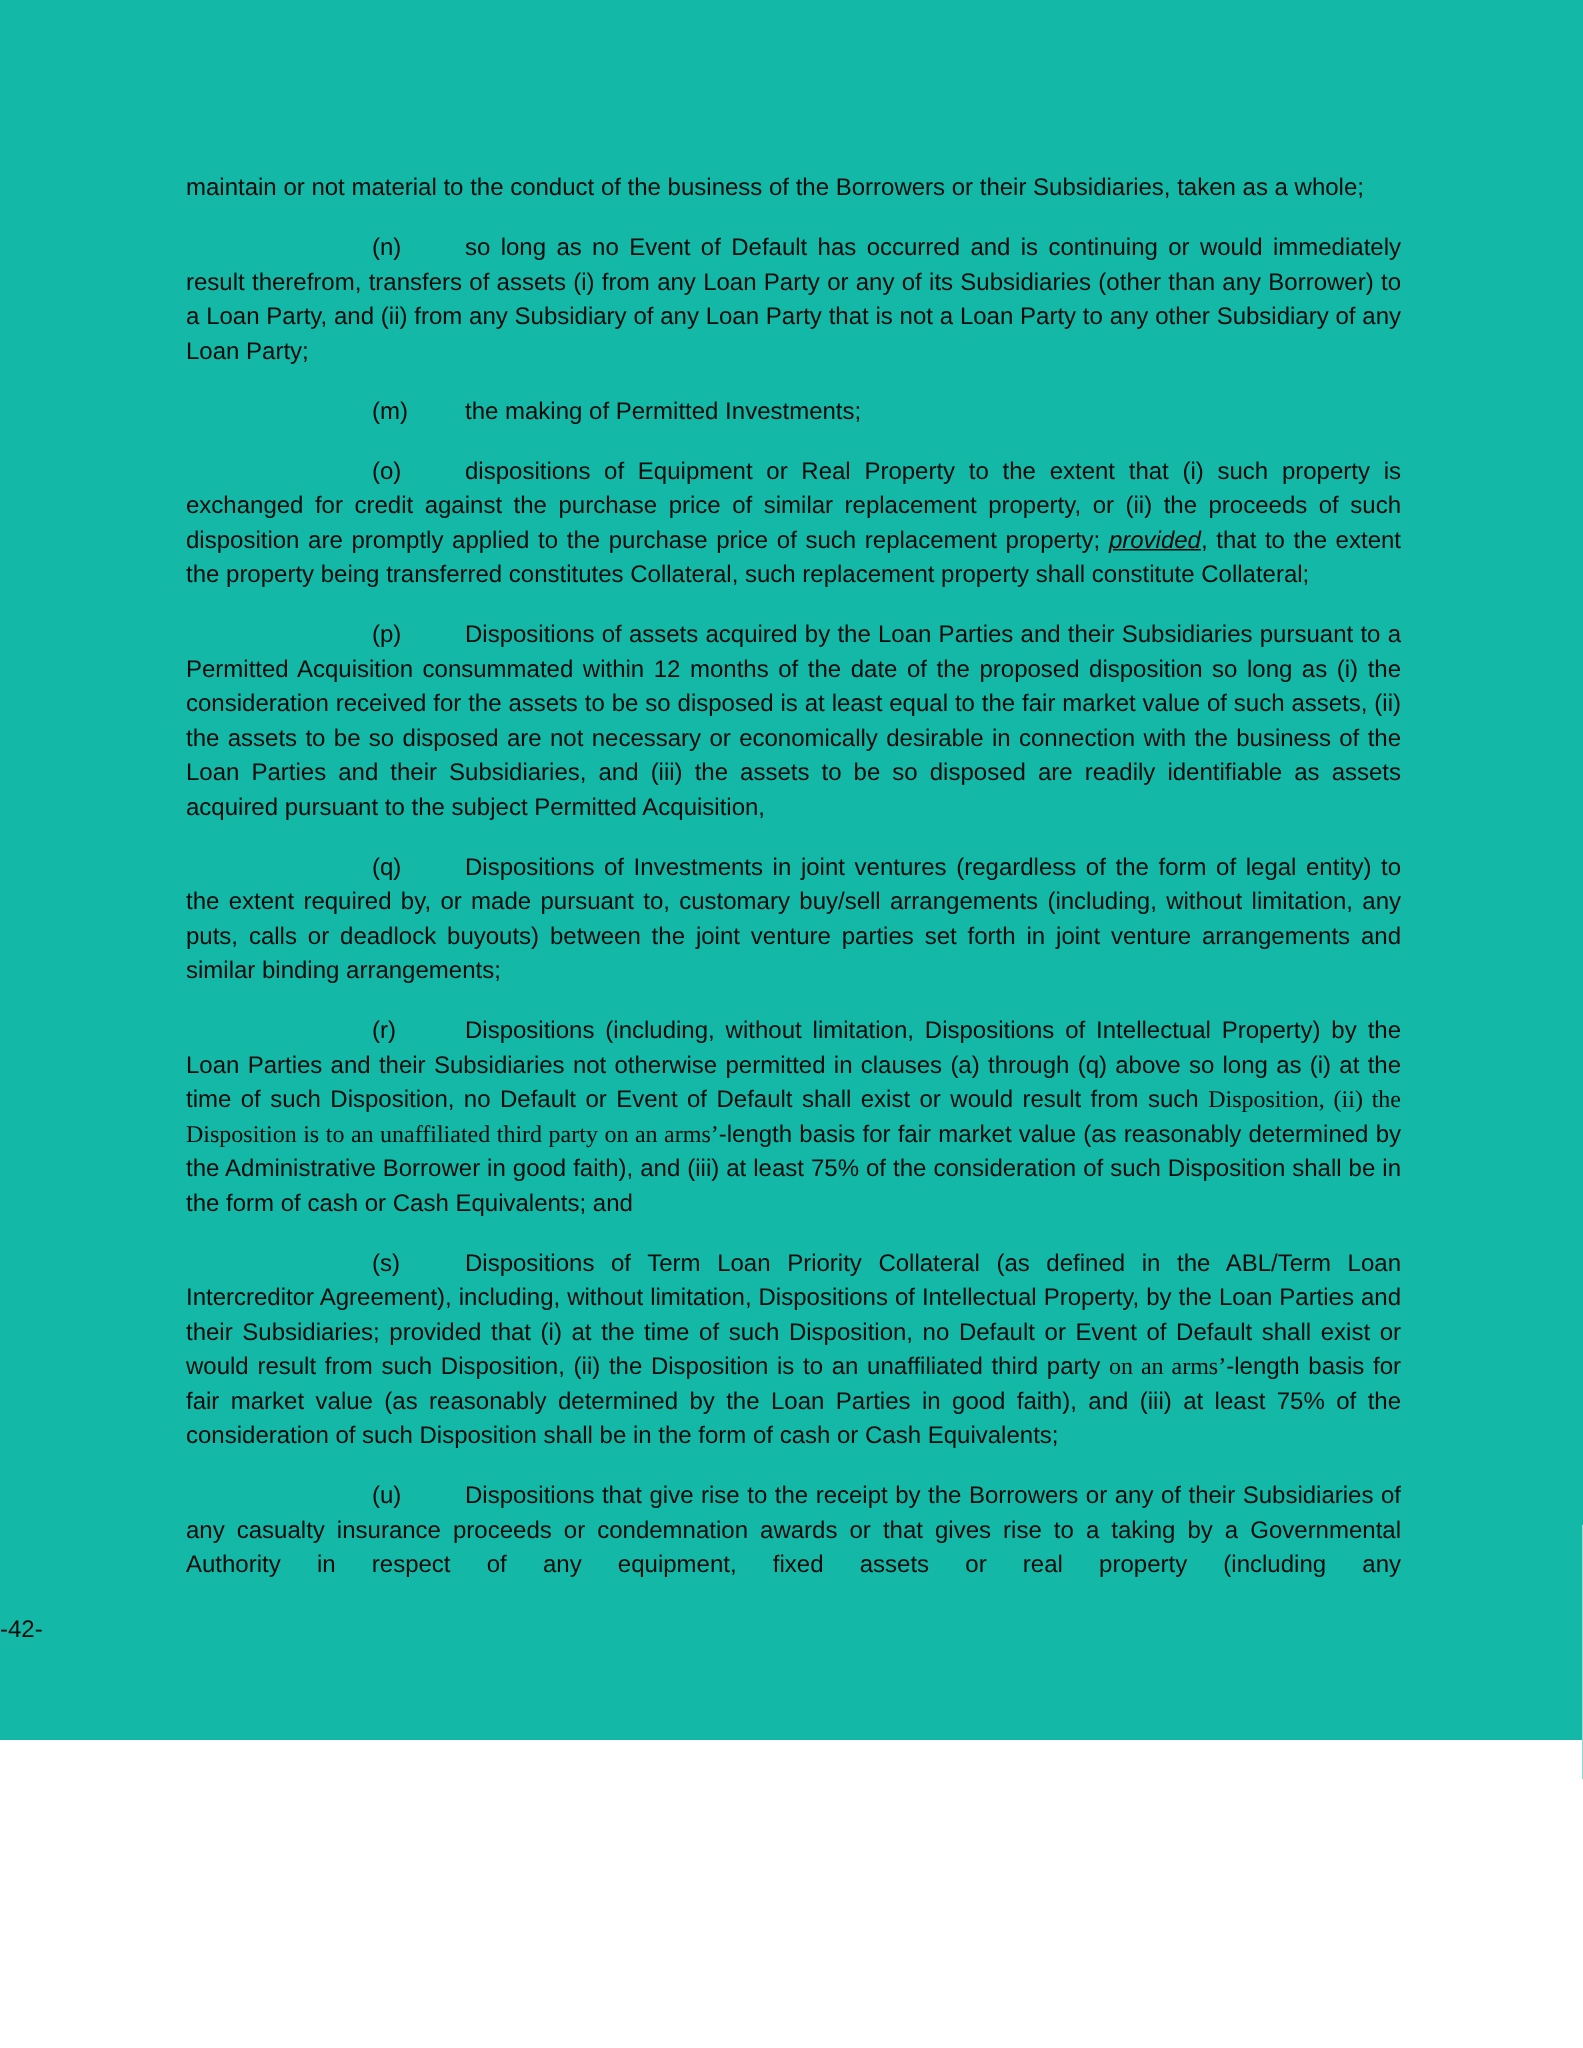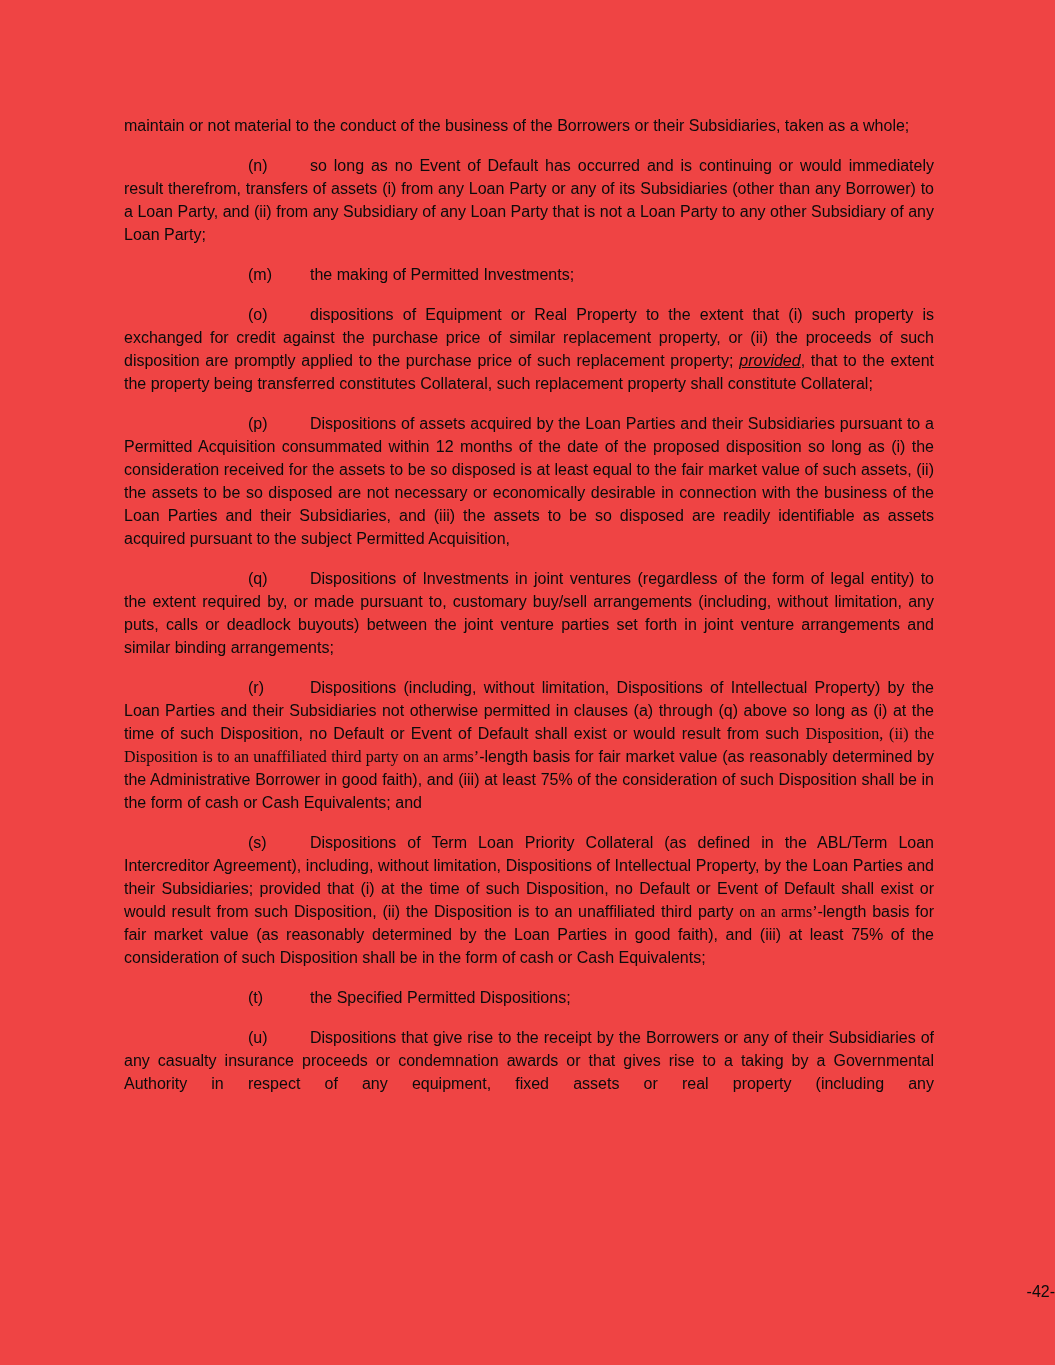--- a/index.html
+++ b/index.html
@@ -1,20 +1,20 @@
 <!DOCTYPE html>
 <html><head>
 <meta charset="utf-8">
 <style>
   html, body { margin: 0; padding: 0; background: #ffffff; }
   .page {
     position: relative;
     width: 1055px;
-    height: 1365px;
-    background: #ef4444;
+    height: 1160px;
+    background: #14b8a6;
     color: #0b0b0b;
     font-family: "Liberation Sans", sans-serif;
     font-size: 16px;
     line-height: 23px;
     box-sizing: border-box;
     padding: 114px 121px 0 124px;
     overflow: hidden;
   }
   .para {
     margin: 0 0 17px 0;
@@ -28,21 +28,21 @@
     width: 62px;
     text-indent: 0;
   }
   .u { text-decoration: underline; font-style: italic; }
   .serif { font-family: "Liberation Serif", serif; }
   .footer {
     position: absolute;
     left: 0;
     right: 0;
     bottom: 62px;
-    text-align: right;
+    text-align: left;
     text-indent: 0;
   }
 </style>
 </head>
 <body>
 
 <div class="page">
 
   <p class="para cont"><span>maintain or not material to the conduct of the business of the Borrowers or their Subsidiaries, taken as a whole;</span></p>
 
@@ -54,19 +54,18 @@
   <p class="para"><span class="plabel">(o)</span><span>dispositions of Equipment or Real Property to the extent that (i) such property is exchanged for credit against the purchase price of similar replacement property, or (ii) the proceeds of such disposition are promptly applied to the purchase price of such replacement property; </span><span class="u">provided</span><span>, that to the extent the property being transferred constitutes Collateral, such replacement property shall constitute Collateral;</span></p>
 
   <p class="para"><span class="plabel">(p)</span><span>Dispositions of assets acquired by the Loan Parties and their Subsidiaries pursuant to a Permitted Acquisition consummated within 12 months of the date of the proposed disposition so long as (i) the consideration received for the assets to be so disposed is at least equal to the fair market value of such assets, (ii) the assets to be so disposed are not necessary or economically desirable in connection with the business of the Loan Parties and their Subsidiaries, and (iii) the assets to be so disposed are readily identifiable as assets acquired pursuant to the subject Permitted Acquisition,</span></p>
 
   <p class="para"><span class="plabel">(q)</span><span>Dispositions of Investments in joint ventures (regardless of the form of legal entity) to the extent required by, or made pursuant to, customary buy/sell arrangements (including, without limitation, any puts, calls or deadlock buyouts) between the joint venture parties set forth in joint venture arrangements and similar binding arrangements;</span></p>
 
   <p class="para"><span class="plabel">(r)</span><span>Dispositions (including, without limitation, Dispositions of Intellectual Property) by the Loan Parties and their Subsidiaries not otherwise permitted in clauses (a) through (q) above so long as (i) at the time of such Disposition, no Default or Event of Default shall exist or would result from such </span><span class="serif">Disposition, (ii) the Disposition is to an unaffiliated third party on an arms’</span><span>-length basis for fair market value (as reasonably determined by the Administrative Borrower in good faith), and (iii) at least 75% of the consideration of such Disposition shall be in the form of cash or Cash Equivalents; and</span></p>
 
   <p class="para"><span class="plabel">(s)</span><span>Dispositions of Term Loan Priority Collateral (as defined in the ABL/Term Loan Intercreditor Agreement), including, without limitation, Dispositions of Intellectual Property, by the Loan Parties and their Subsidiaries; provided that (i) at the time of such Disposition, no Default or Event of Default shall exist or would result from such Disposition, (ii) the Disposition is to an unaffiliated third party </span><span class="serif">on an arms’</span><span>-length basis for fair market value (as reasonably determined by the Loan Parties in good faith), and (iii) at least 75% of the consideration of such Disposition shall be in the form of cash or Cash Equivalents;</span></p>
 
-  <p class="para"><span class="plabel">(t)</span><span>the Specified Permitted Dispositions;</span></p>
 
   <p class="para justify-last"><span class="plabel">(u)</span><span>Dispositions that give rise to the receipt by the Borrowers or any of their Subsidiaries of any casualty insurance proceeds or condemnation awards or that gives rise to a taking by a Governmental Authority in respect of any equipment, fixed assets or real property (including any</span></p>
 
   <div class="footer">-42-</div>
 
 </div>
 
 </body></html>

